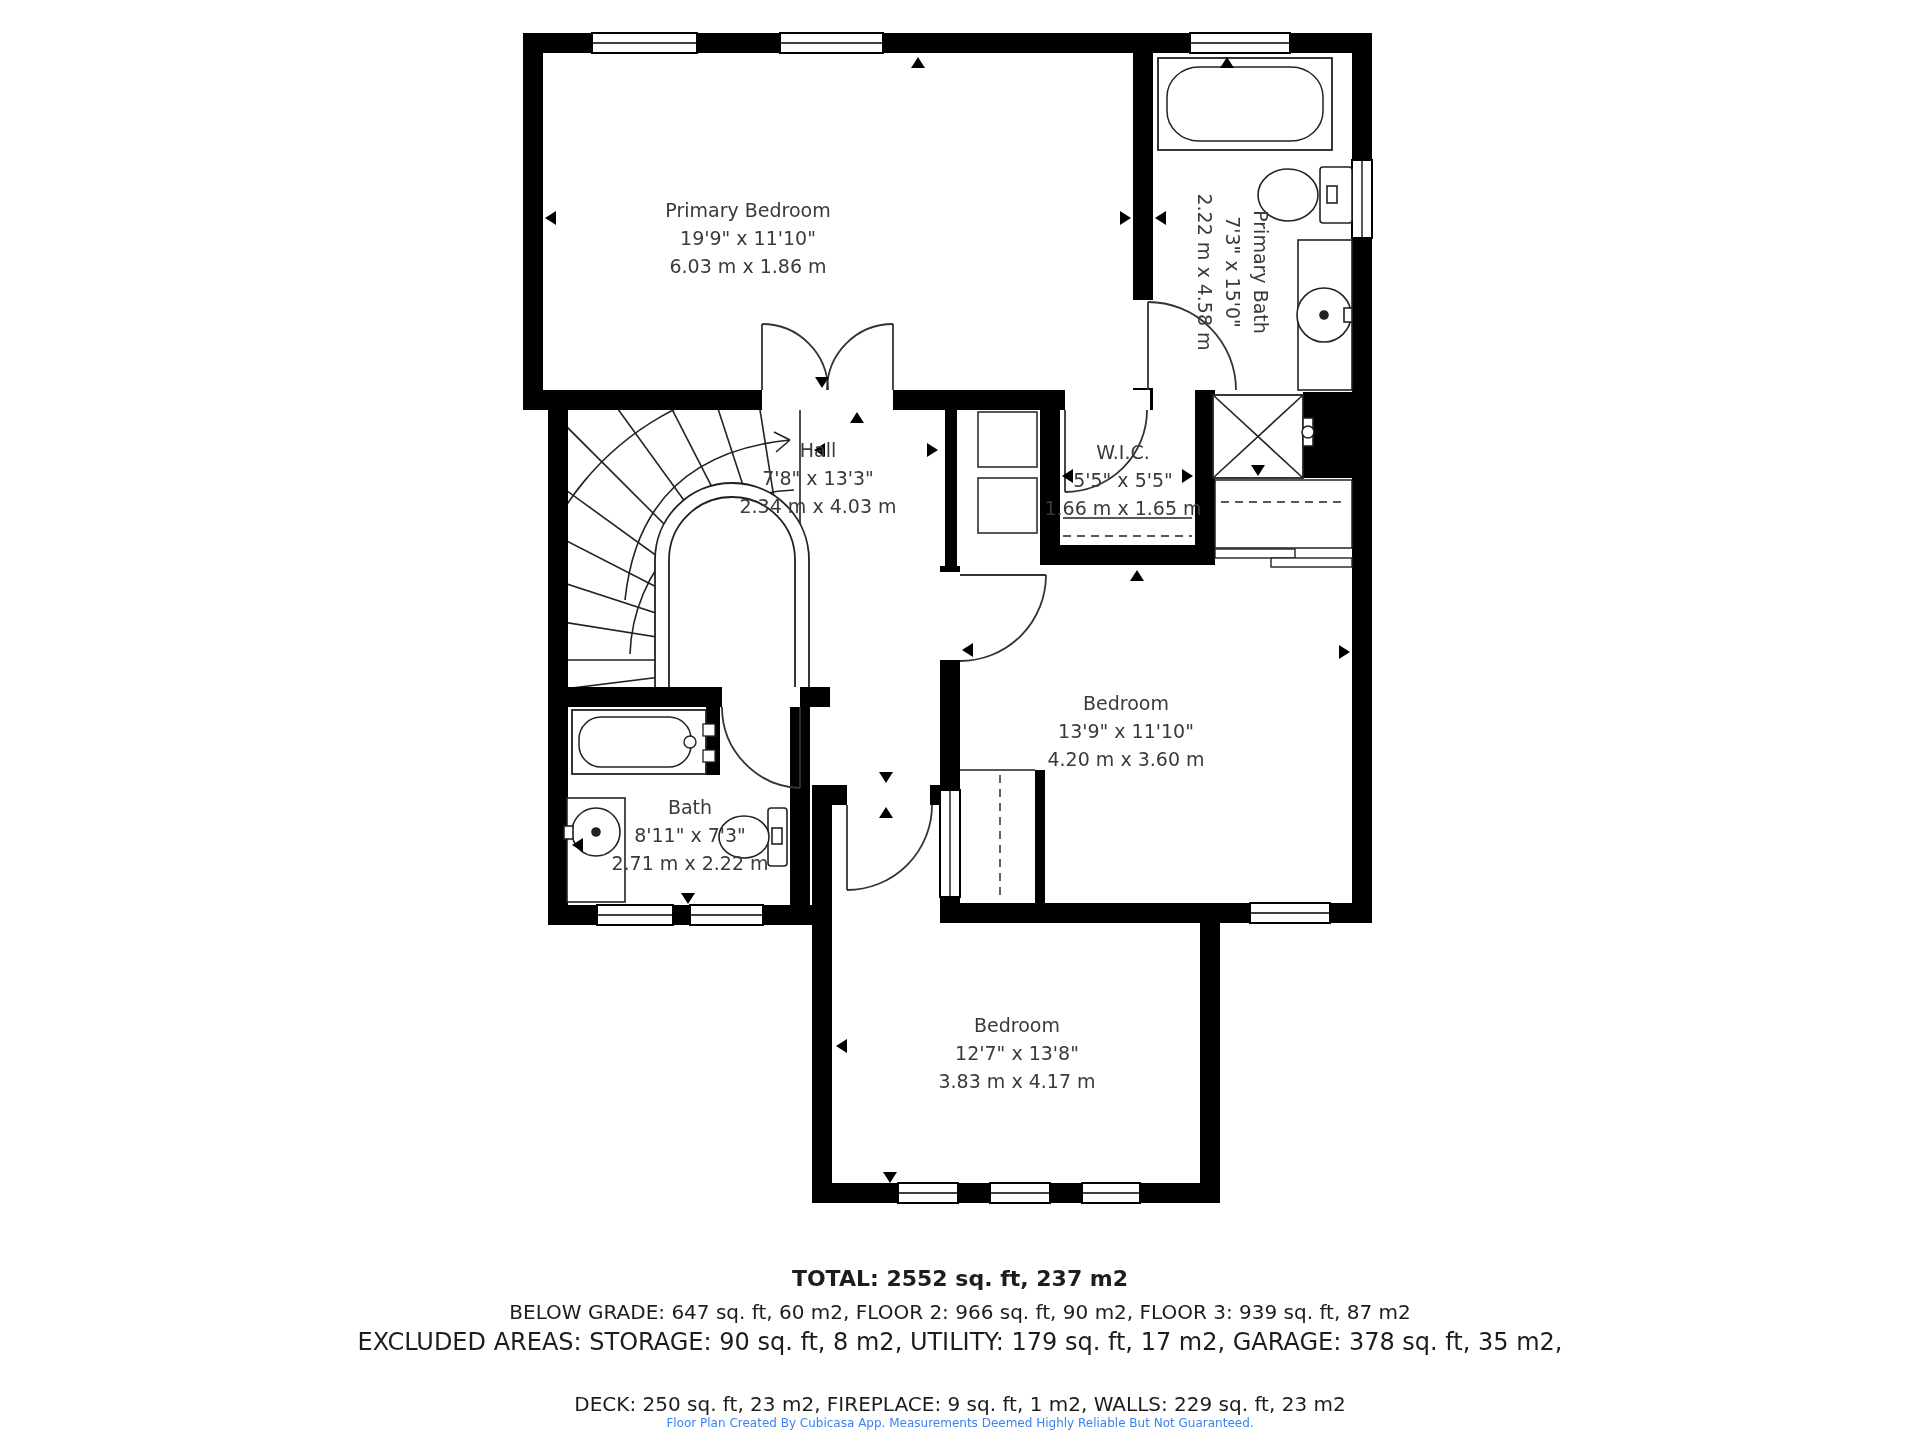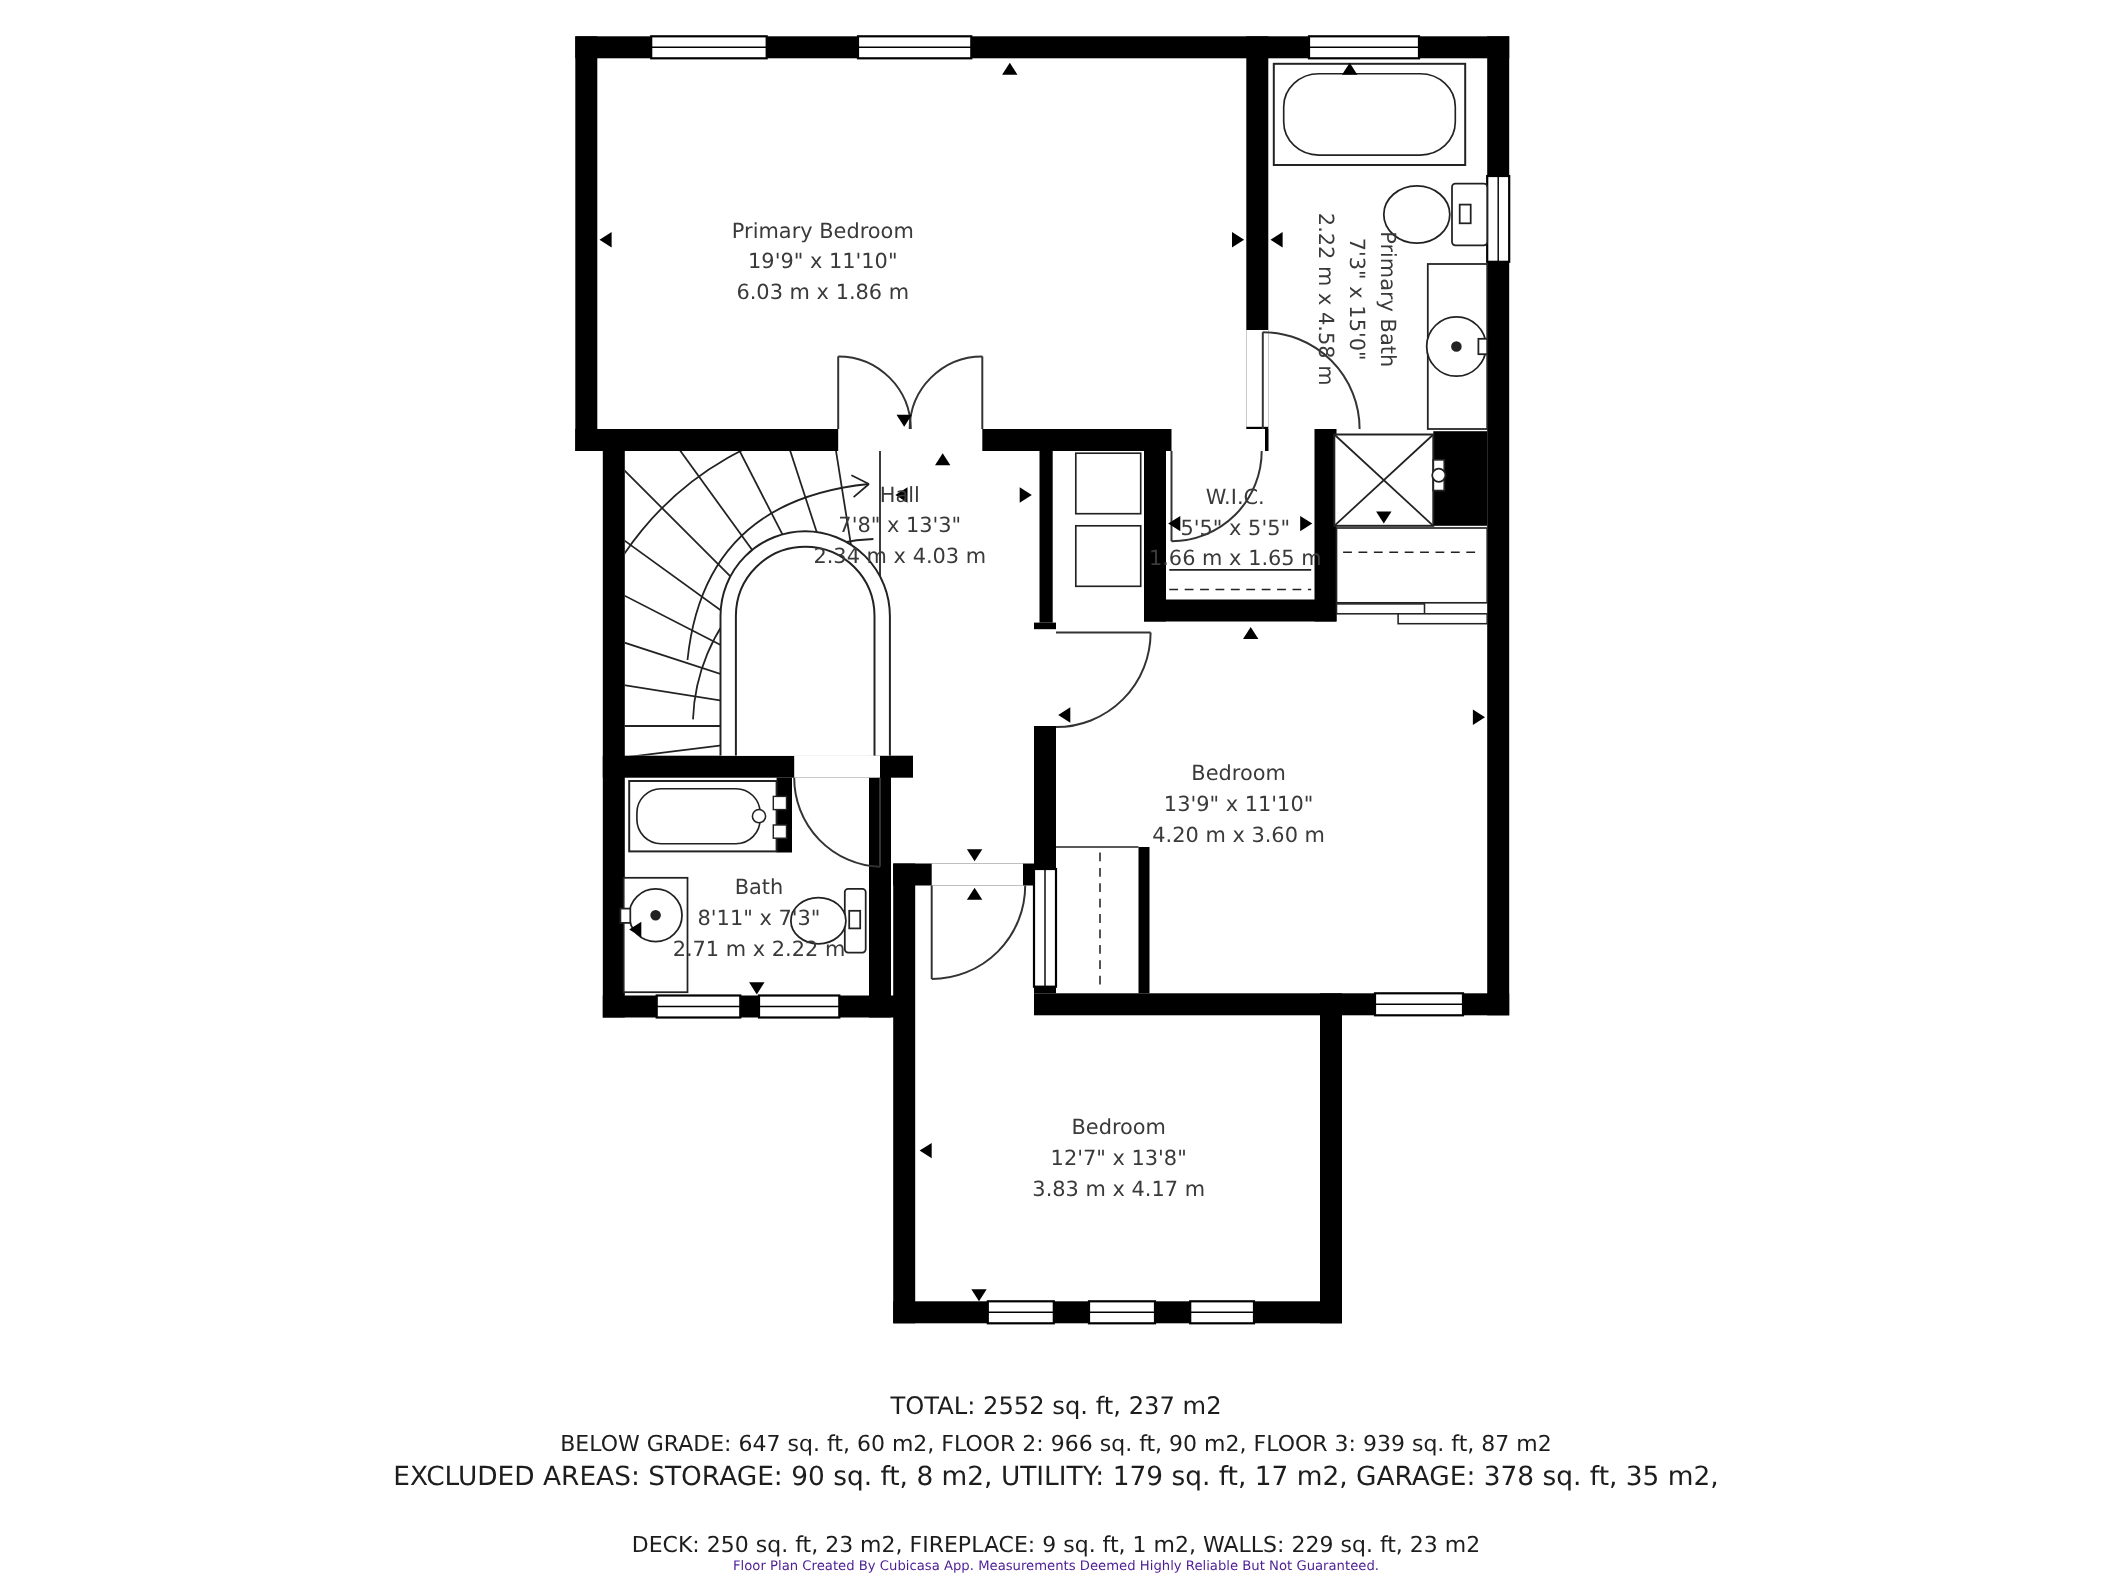--- a/index.html
+++ b/index.html
@@ -4,25 +4,25 @@
 <style>
   html,body{margin:0;padding:0;background:#fff;}
   #canvas{position:relative;width:1920px;height:1440px;background:#fff;overflow:hidden;
           font-family:"DejaVu Sans","Liberation Sans",sans-serif;}
   #plan-svg{position:absolute;left:0;top:0;}
   .room-label{position:absolute;text-align:center;color:#3a3a3a;font-size:19px;line-height:28px;white-space:nowrap;}
   .room-label .rname{}
   .room-label div{white-space:nowrap;}
   .rotated{transform:rotate(90deg);transform-origin:center center;}
   .footer{position:absolute;left:0;width:100%;text-align:center;color:#1d1d1d;white-space:nowrap;}
-  .f-total{top:1266px;font-size:22px;font-weight:normal;}
+  .f-total{top:1266px;font-size:22px;font-weight:bold;}
   .f-l2{top:1300px;font-size:20px;}
   .f-l3{top:1328px;font-size:24px;}
   .f-l4{top:1356px;font-size:20px;margin-top:36px;}
-  .f-disc{top:1416px;font-size:12px;color:#4c1d95;}
+  .f-disc{top:1416px;font-size:12px;color:#3b82f6;}
 </style>
 </head>
 <body>
 
 <div id="canvas">
 
 <svg id="plan-svg" width="1920" height="1440" viewBox="0 0 1920 1440">
   <defs>
     <clipPath id="stairClip">
           <rect x="568" y="410" width="242" height="277"></rect>

